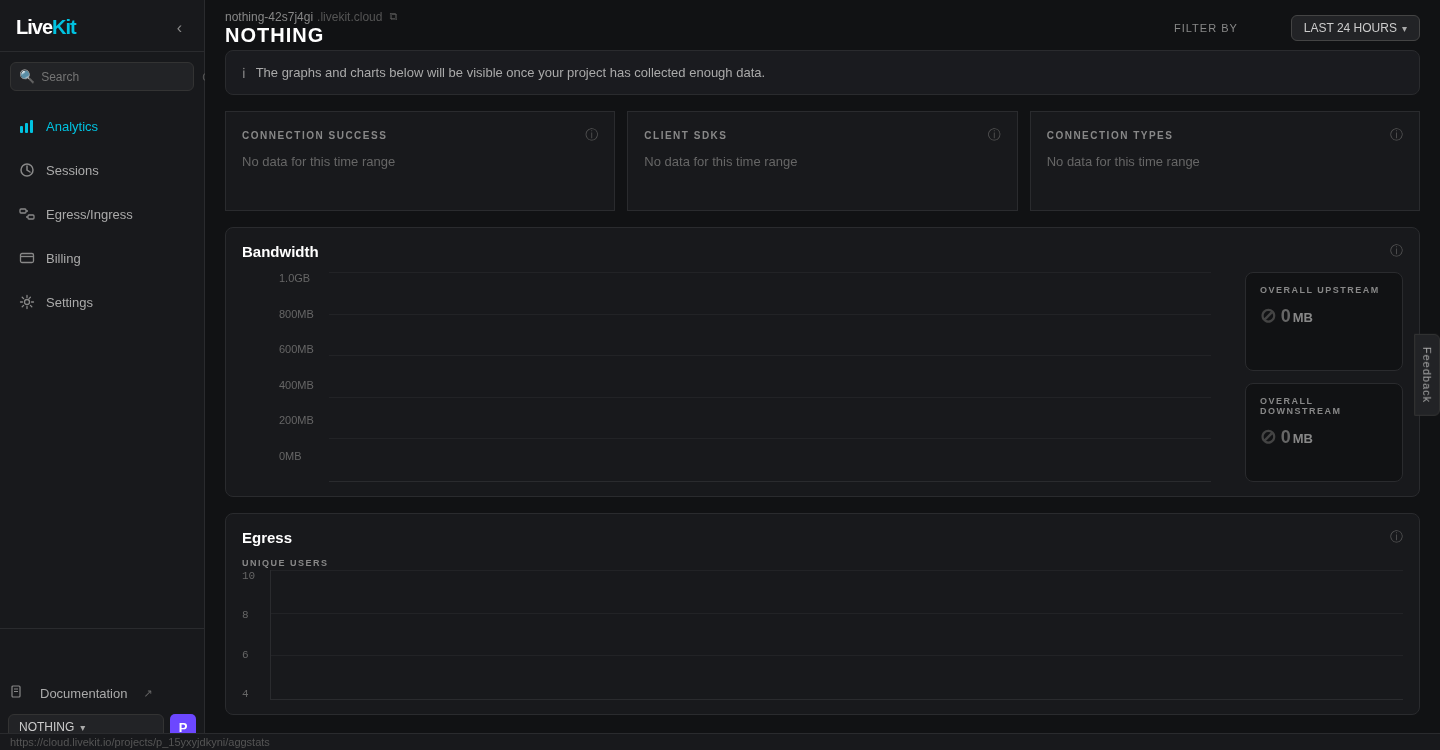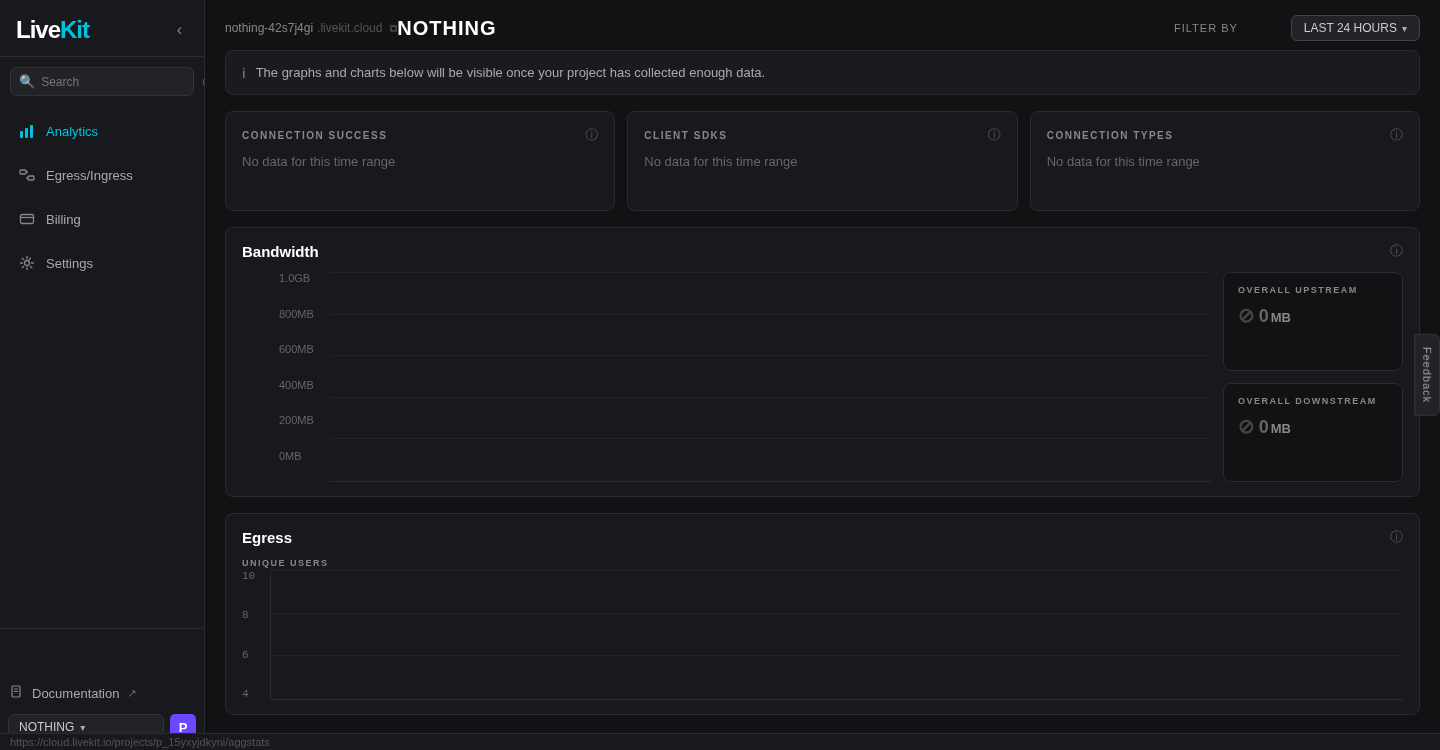--- a/index.html
+++ b/index.html
@@ -24,21 +24,21 @@
       border-right: 1px solid #2a2b2e;
     }
     .sidebar-logo {
       padding: 16px 16px 12px 16px;
       display: flex;
       align-items: center;
       justify-content: space-between;
       border-bottom: 1px solid #2a2b2e;
     }
     .logo-text {
-      font-size: 24px;
+      font-size: 20px;
       font-weight: 700;
       color: #fff;
       letter-spacing: -1px;
     }
     .logo-text span {
       color: #00c2e0;
     }
     .sidebar-collapse-btn {
       background: none;
       border: none;
@@ -101,21 +101,21 @@
     .sidebar-bottom {
       padding: 12px 10px;
       border-top: 1px solid #2a2b2e;
       display: flex;
       align-items: center;
       gap: 8px;
     }
     .doc-link {
       display: flex;
       align-items: center;
-      gap: 8px;
+      gap: 16px;
       color: #aaa;
       font-size: 13px;
       cursor: pointer;
       flex: 1;
       margin-top: 44px;
     }
     .sidebar-project-selector {
       margin: 0 8px 10px 8px;
       display: flex;
       align-items: center;
@@ -157,20 +157,21 @@
     }
     .topbar {
       display: flex;
       align-items: center;
       justify-content: space-between;
       padding: 10px 20px 4px 20px;
       min-height: 50px;
     }
     .breadcrumb {
       display: flex;
+      flex-direction: column;
     }
     .breadcrumb-project {
       font-size: 12px;
       color: #888;
       display: flex;
       align-items: center;
       gap: 4px;
     }
     .breadcrumb-project .domain {
       color: #555;
@@ -229,21 +230,21 @@
     
     .cards-row {
       display: grid;
       grid-template-columns: 1fr 1fr 1fr;
       gap: 12px;
       margin-bottom: 16px;
     }
     .card {
       background: #18191c;
       border: 1px solid #2a2b2e;
-      border-radius: 8px;
+      border-radius: 0;
       padding: 14px 16px;
       min-height: 100px;
     }
     .card-header {
       display: flex;
       align-items: center;
       justify-content: space-between;
       margin-bottom: 10px;
     }
     .card-title {
@@ -327,20 +328,21 @@
       display: flex;
       flex-direction: column;
       gap: 12px;
     }
     .stat-card {
       background: #111214;
       border: 1px solid #2a2b2e;
       border-radius: 8px;
       padding: 12px 14px;
       flex: 1;
+      margin-left: 22px;
     }
     .stat-card-title {
       font-size: 9px;
       font-weight: 700;
       text-transform: uppercase;
       letter-spacing: 1.5px;
       color: #888;
       margin-bottom: 8px;
     }
     .stat-value {
@@ -471,20 +473,29 @@
   <nav class="sidebar-nav">
     <a class="nav-item active">
       <span class="nav-icon">
         <svg width="16" height="16" viewBox="0 0 16 16" fill="none">
           <rect x="1" y="8" width="3" height="7" rx="1" fill="#00c2e0"></rect>
           <rect x="6" y="5" width="3" height="10" rx="1" fill="#00c2e0"></rect>
           <rect x="11" y="2" width="3" height="13" rx="1" fill="#00c2e0"></rect>
         </svg>
       </span>
       <span>Analytics</span>
+    </a>
+    <a class="nav-item">
+      <span class="nav-icon">
+        <svg width="16" height="16" viewBox="0 0 16 16" fill="none">
+          <circle cx="8" cy="8" r="6" stroke="#888" stroke-width="1.5"></circle>
+          <polyline points="8,4 8,8 11,10" stroke="#888" stroke-width="1.5" stroke-linecap="round"></polyline>
+        </svg>
+      </span>
+      <span>Sessions</span>
     </a>
     <a class="nav-item">
       <span class="nav-icon">
         <svg width="16" height="16" viewBox="0 0 16 16" fill="none">
           <rect x="1" y="3" width="6" height="4" rx="1" stroke="#888" stroke-width="1.3"></rect>
           <rect x="9" y="9" width="6" height="4" rx="1" stroke="#888" stroke-width="1.3"></rect>
           <line x1="7" y1="5" x2="9" y2="5" stroke="#888" stroke-width="1.3"></line>
           <line x1="9" y1="11" x2="7" y2="11" stroke="#888" stroke-width="1.3"></line>
         </svg>
       </span>

